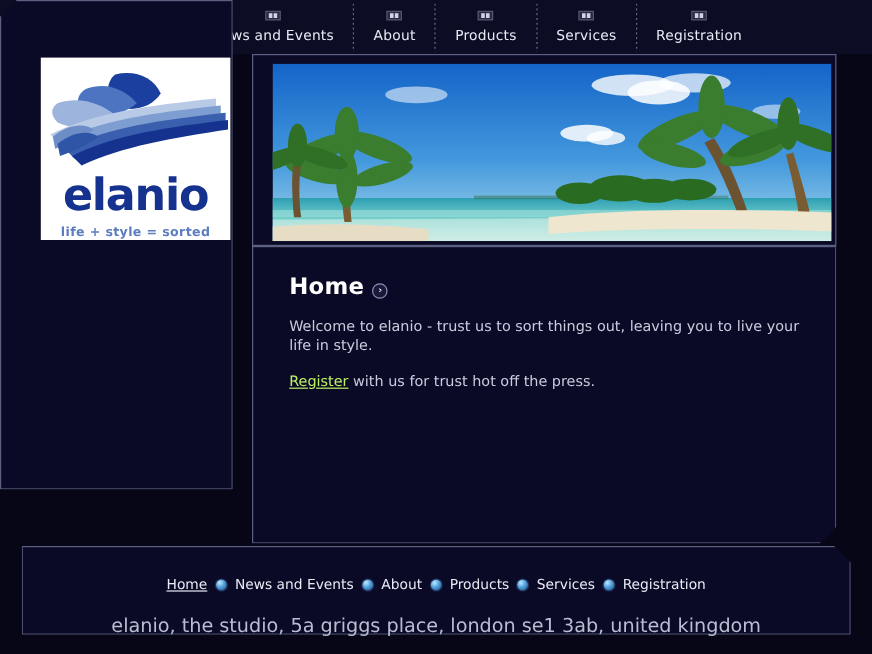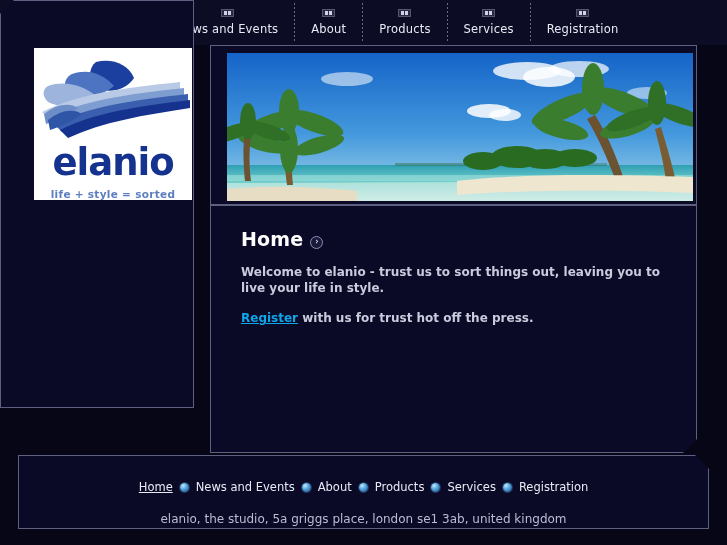--- a/index.html
+++ b/index.html
@@ -101,22 +101,22 @@
     width:13px; height:13px; border-radius:50%;
     border:1px solid #8d8fb4;
     background:#191a3a;
     display:inline-flex; align-items:center; justify-content:center;
     font-size:8px; color:#d8d9ec; line-height:1; position:relative; top:3px;
   }
   #content-body{
     margin-top:14px;
     font-size:12px; color:#c9ccdd; line-height:16px;
   }
-  #content-body p{ margin-bottom:14px;font-weight:bold; }
-  #content-body a{ color:#0ea5e9; text-decoration:underline; }
+  #content-body p{ margin-bottom:14px; }
+  #content-body a{ color:#bef264; text-decoration:underline; }
 
   
   #footer-panel{
     position:absolute; left:18px; top:455px; width:691px; height:74px;
     border:1px solid #5d6080;
     background:#0a0a26;
     clip-path: polygon(0 0, calc(100% - 14px) 0, 100% 14px, 100% 100%, 0 100%);
   }
   #footer-links{
     position:absolute; left:0; top:480px; width:727px;
@@ -126,21 +126,21 @@
   #footer-links a{ color:#e8eaf4; text-decoration:none; white-space:nowrap; }
   #footer-links a.active{ text-decoration:underline; }
   .fdot{
     width:9px; height:9px; border-radius:50%;
     background:radial-gradient(circle at 35% 30%, #bfe8ff 0%, #4f9fd8 45%, #1d4a82 100%);
     box-shadow:0 0 0 1px #22335a;
     flex:0 0 auto;
   }
   #footer-address{
     position:absolute; left:0; top:512px; width:727px; text-align:center;
-    font-size:12px; color:#b9bdd2;
+    font-size:16px; color:#b9bdd2;
   }
 </style>
 </head>
 <body>
 
 <div id="page">
 
   <div id="topnav">
       <div class="nav-item active">
         <div class="nav-icon">

